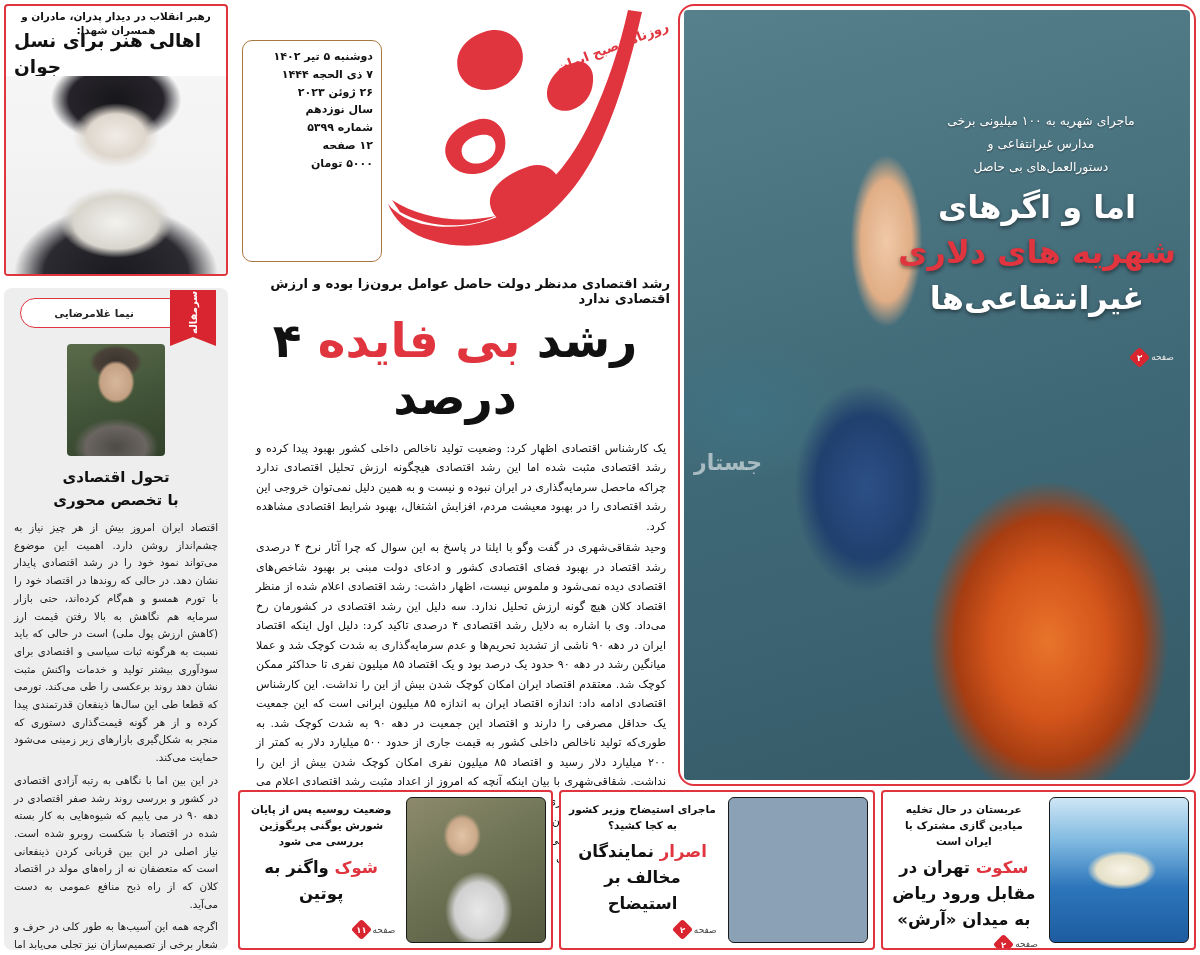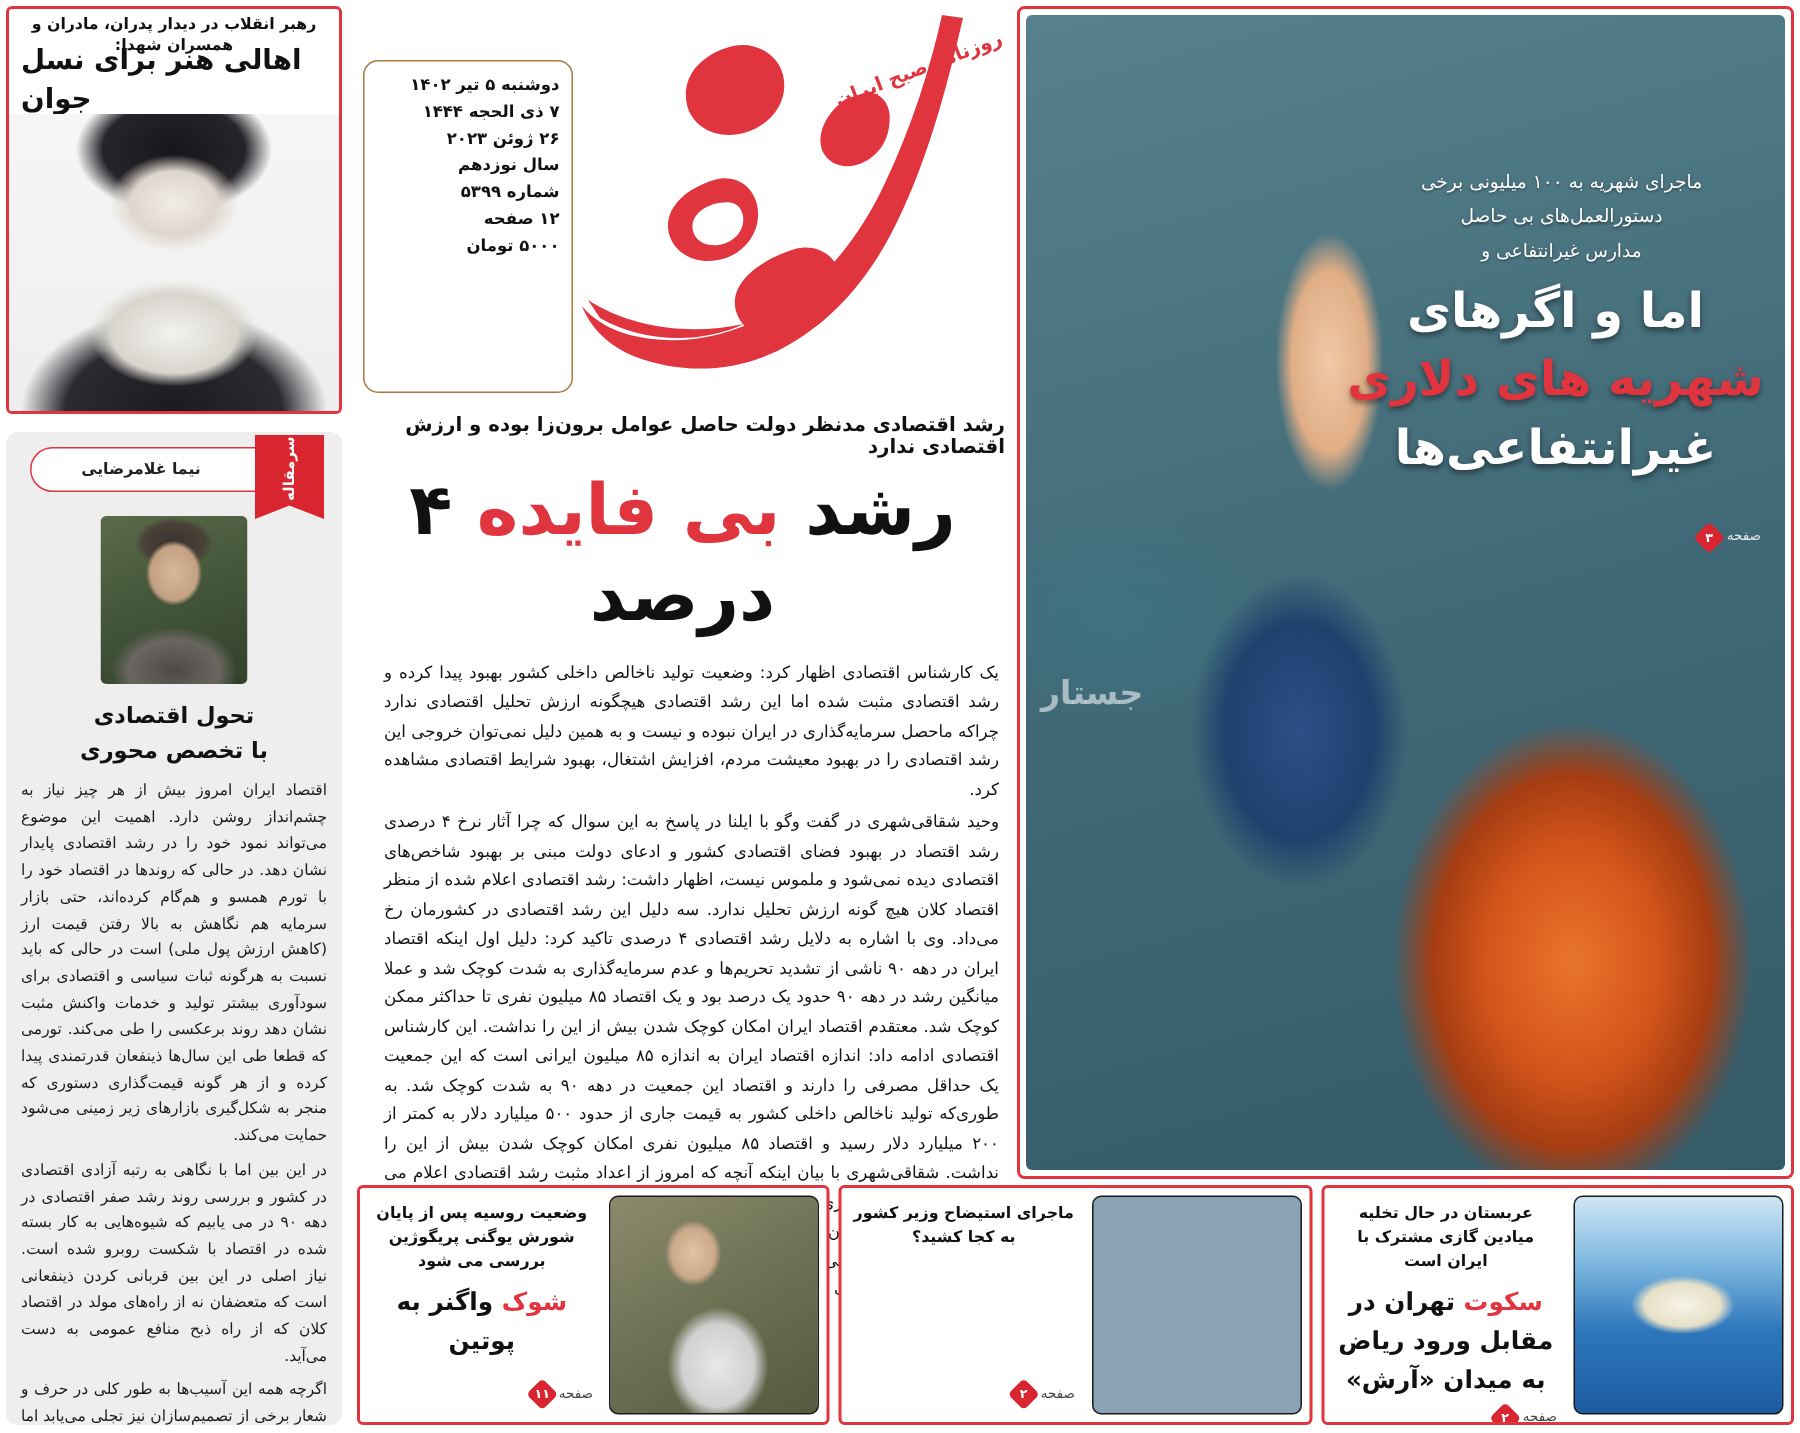--- a/index.html
+++ b/index.html
@@ -185,21 +185,21 @@
     justify-content: flex-start;
     padding: 4px 12px 0 12px;
     font-size: 9.5px; color: #333;
   }
 
   
   .right-col {
     position: absolute; left: 678px; top: 4px;
     width: 518px; height: 782px;
     border: 2px solid #e0353f;
-    border-radius: 5px;
+    border-radius: 16px;
     padding: 4px;
     background: #fff;
   }
   .photo-main {
     position: relative;
     width: 100%; height: 100%;
     border-radius: 4px;
     overflow: hidden;
     background:
       radial-gradient(ellipse 150px 200px at 72% 82%, #e8742a 0%, #d4551b 38%, #a63d12 62%, rgba(0,0,0,0) 80%),
@@ -389,22 +389,22 @@
       </span>
       <span>شرح در صفحه</span>
     </div>
   </div>
 
   <div class="right-col">
     <div class="photo-main">
 
       <div class="photo-kicker">
         <div>ماجرای شهریه به ۱۰۰ میلیونی برخی</div>
+        <div>مدارس غیرانتفاعی و</div>
         <div>دستورالعمل‌های بی حاصل</div>
-        <div>مدارس غیرانتفاعی و</div>
       </div>
 
       <div class="photo-head">
         <div>اما و اگرهای</div>
         <div class="hl-red">شهریه های دلاری</div>
         <div>غیرانتفاعی‌ها</div>
       </div>
 
       <div class="photo-badge">
         <span class="page-badge">
@@ -437,20 +437,24 @@
             </span>
           </span>
         </div>
       </div>
     </div>
 
     <div class="news-box">
       <div class="nb-photo minister"></div>
       <div class="nb-text">
         <div class="nb-kicker">ماجرای استیضاح وزیر کشور به کجا کشید؟</div>
+        <div class="nb-head">
+          <span class="hl-red">اصرار</span>
+          <span>نمایندگان مخالف بر استیضاح</span>
+        </div>
         <div class="nb-badge">
           <span class="page-badge">
             <span>صفحه</span>
             <span class="badge-diamond">
               <span>۲</span>
             </span>
           </span>
         </div>
       </div>
     </div>

